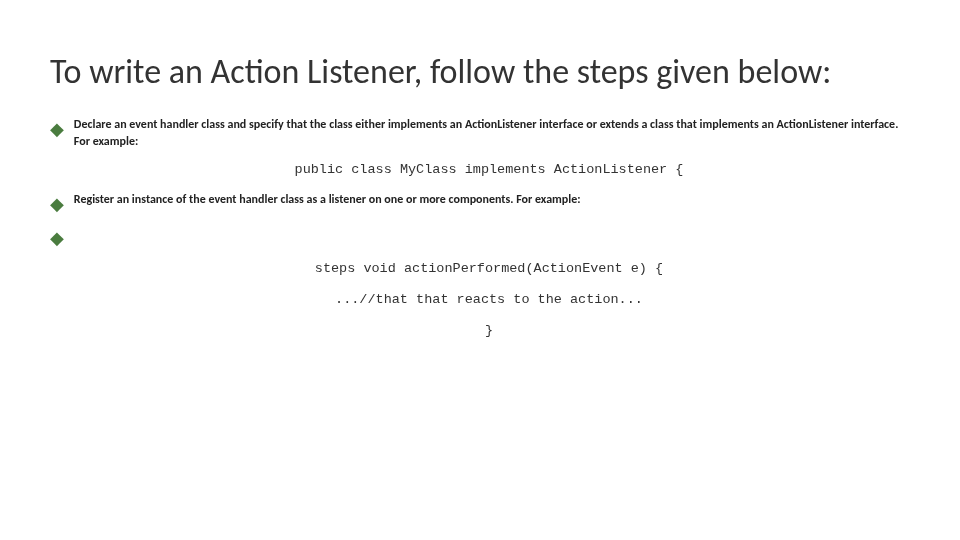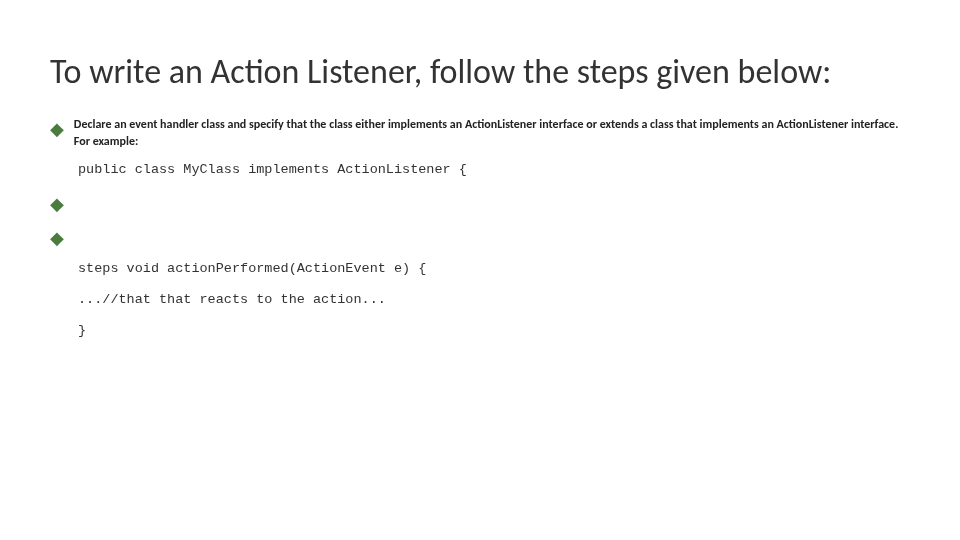--- a/index.html
+++ b/index.html
@@ -85,20 +85,21 @@
     }
 
     .code-block {
       font-family: 'Courier New', Courier, monospace;
       font-size: 13.5px;
       color: #333333;
       background: transparent;
       margin: 4px 0 10px 28px;
       line-height: 1.55;
       white-space: pre;
+      text-align: center;
     }
   </style>
 </head>
 <body>
 
 <div class="deco-top-right">
   <svg width="160" height="200" viewBox="0 0 160 200" xmlns="http://www.w3.org/2000/svg">
 
     <polygon points="160,0 160,160 60,0" fill="#4a7c3f" opacity="0.85"></polygon>
 
@@ -123,20 +124,21 @@
     <ul class="bullets">
 
       <li class="bullet-item">
         <span class="bullet-diamond">◆</span>
         <span class="bullet-text">Declare an event handler class and specify that the class either implements an ActionListener interface or extends a class that implements an ActionListener interface. For example:</span>
       </li>
       <div class="code-block">public class MyClass implements ActionListener {</div>
 
       <li class="bullet-item">
         <span class="bullet-diamond">◆</span>
+        <span class="bullet-text">Register an instance of the event handler class as a listener on one or more components. For example:</span>
       </li>
 
       <li class="bullet-item">
         <span class="bullet-diamond">◆</span>
       </li>
       <div class="code-block">steps void actionPerformed(ActionEvent e) {</div>
       <div class="code-block">...//that that reacts to the action...</div>
       <div class="code-block">}</div>
 
     </ul>

